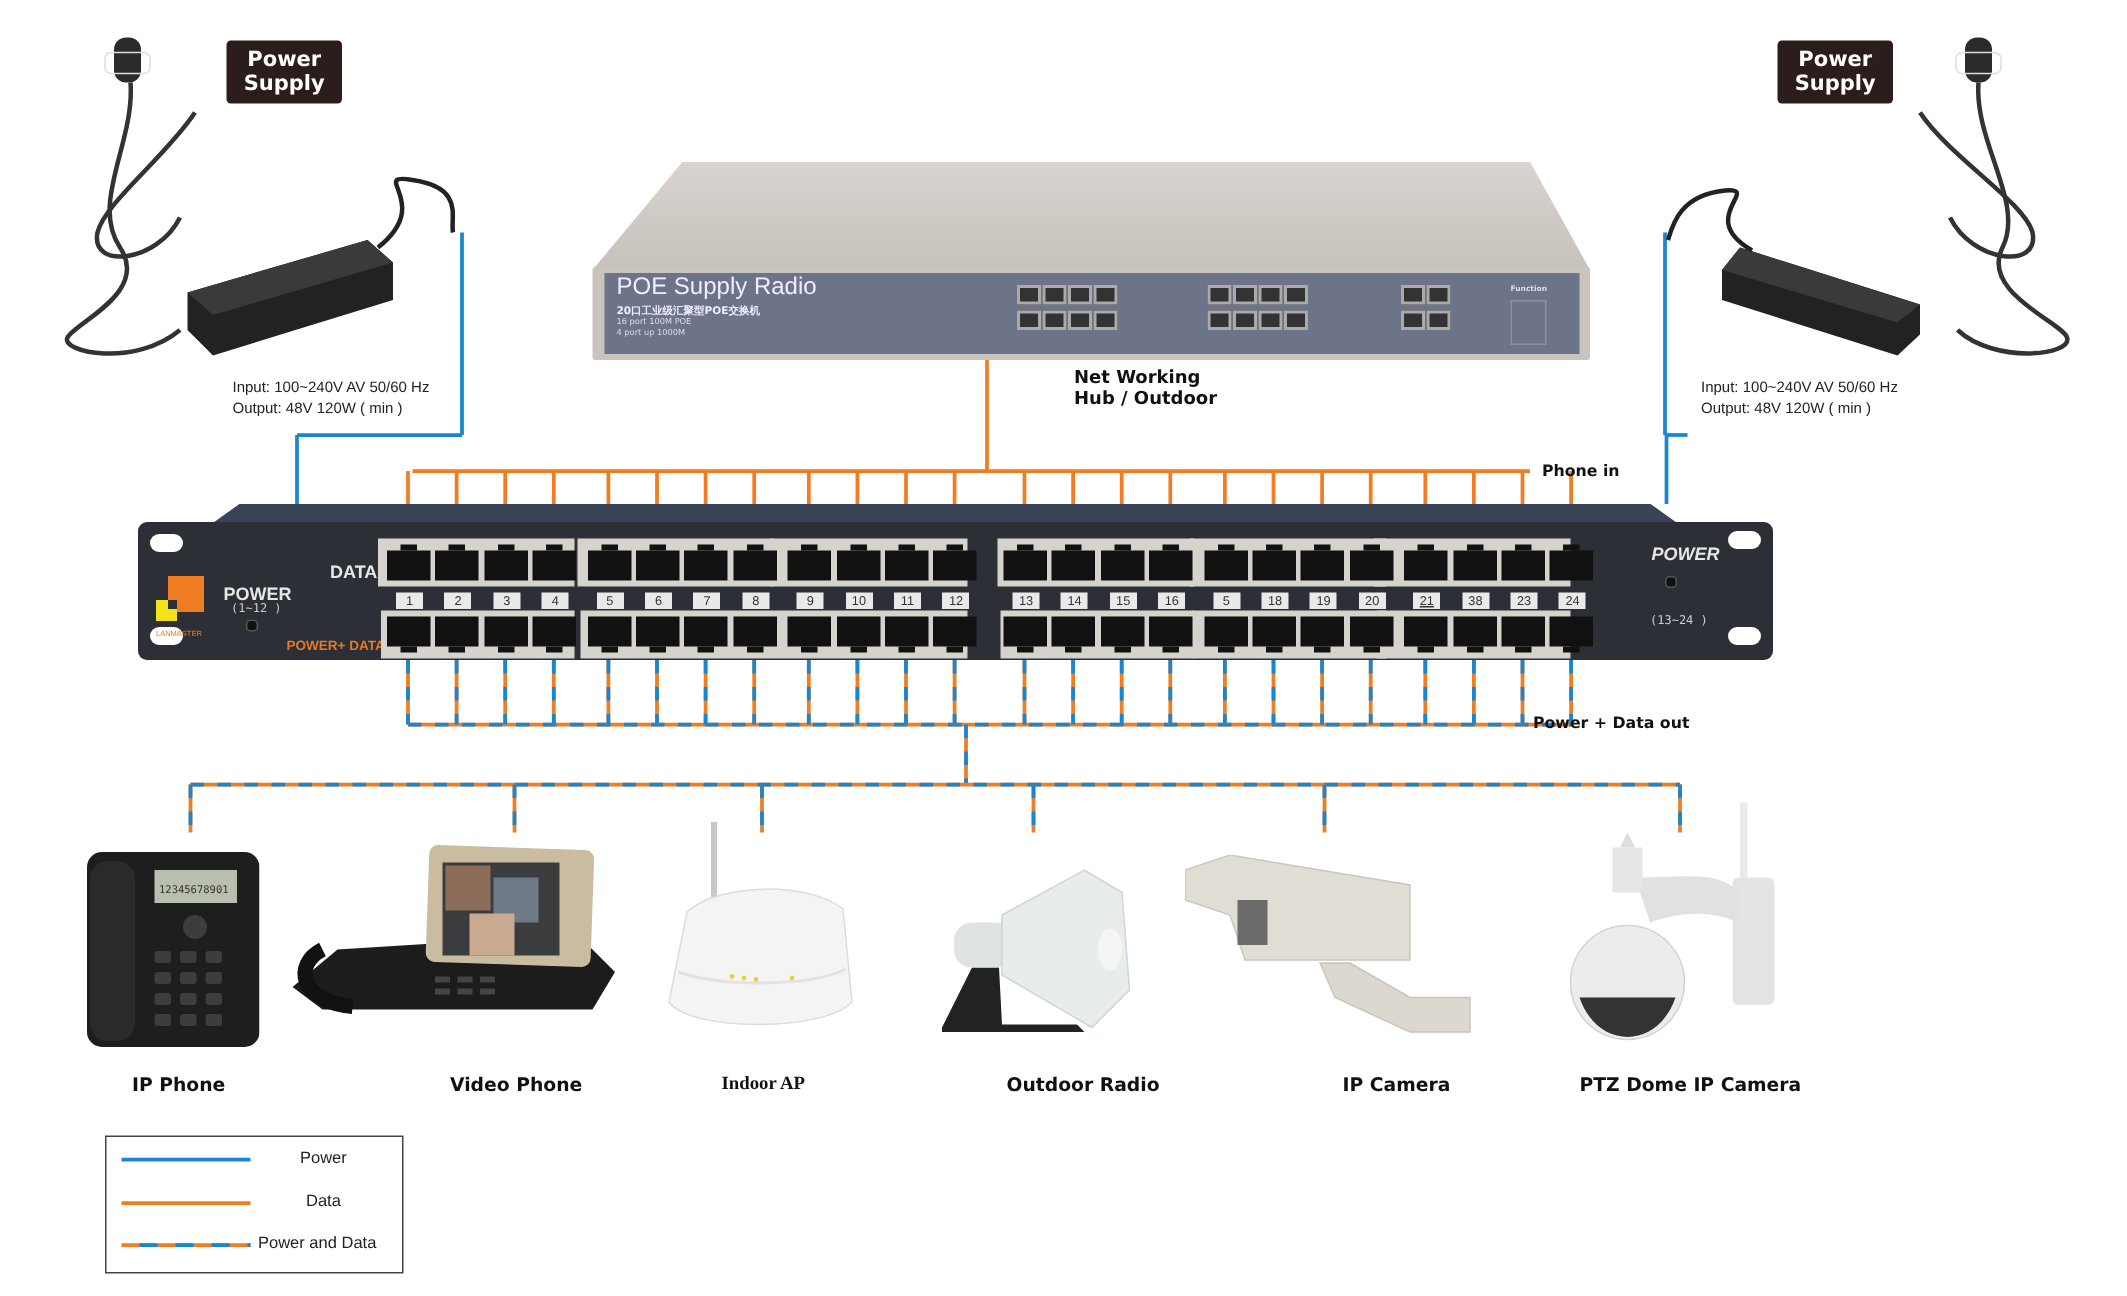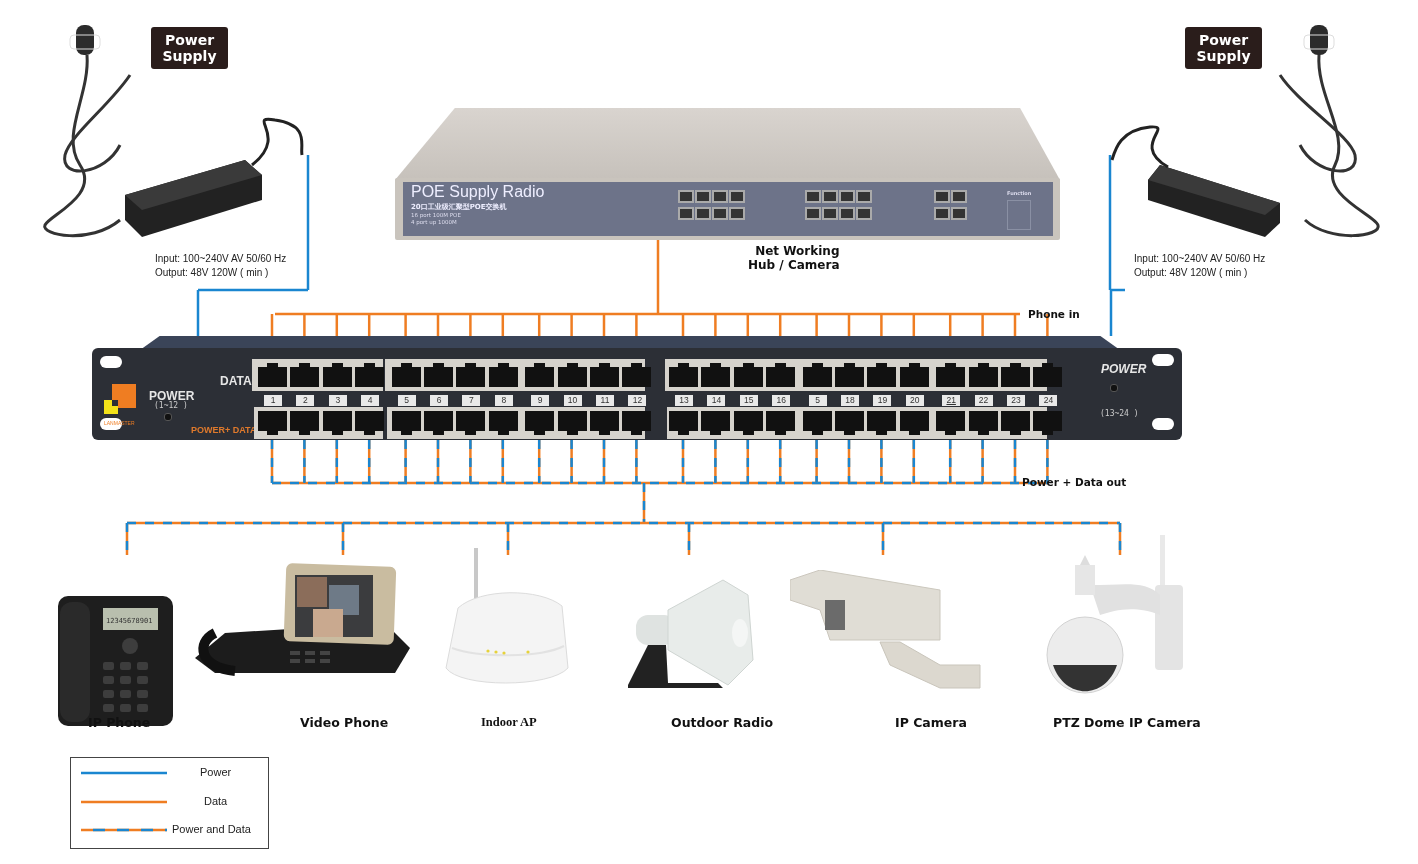--- a/index.html
+++ b/index.html
@@ -211,23 +211,23 @@
       <div class="sw-port" style="left: 453px; top: 8px;"></div>
       <div class="sw-port" style="left: 402px; top: 25px;"></div>
       <div class="sw-port" style="left: 419px; top: 25px;"></div>
       <div class="sw-port" style="left: 436px; top: 25px;"></div>
       <div class="sw-port" style="left: 453px; top: 25px;"></div>
       <div class="sw-port" style="left: 531px; top: 8px;"></div>
       <div class="sw-port" style="left: 548px; top: 8px;"></div>
       <div class="sw-port" style="left: 531px; top: 25px;"></div>
       <div class="sw-port" style="left: 548px; top: 25px;"></div>
     </div>
-  <div class="lbl-bold" style="left:748px;top:244px;line-height:14px;text-align:right;">
+  <div class="lbl-bold" style="left:716px;top:244px;line-height:14px;">
     <div>Net Working</div>
-    <div>Hub / Camera</div>
+    <div>Hub / Outdoor</div>
   </div>
 </div>
 
 <div>
   <div class="panel-top"></div>
   <div class="panel-body"></div>
   <div class="ear-hole" style="left:100px;top:356px;"></div>
   <div class="ear-hole" style="left:100px;top:418px;"></div>
   <div class="ear-hole" style="left:1152px;top:354px;"></div>
   <div class="ear-hole" style="left:1152px;top:418px;"></div>
@@ -321,34 +321,34 @@
       <div class="rj down" style="left: 867.4px; top: 411px;"></div>
       <div class="pnum" style="left: 873.4px; top: 395px;">19</div>
       <div class="rj" style="left: 899.8px; top: 367px;"></div>
       <div class="rj down" style="left: 899.8px; top: 411px;"></div>
       <div class="pnum" style="left: 905.8px; top: 395px;">20</div>
       <div class="rj" style="left: 936.2px; top: 367px;"></div>
       <div class="rj down" style="left: 936.2px; top: 411px;"></div>
       <div class="pnum" style="left: 942.2px; top: 395px; text-decoration: underline;">21</div>
       <div class="rj" style="left: 968.6px; top: 367px;"></div>
       <div class="rj down" style="left: 968.6px; top: 411px;"></div>
-      <div class="pnum" style="left: 974.6px; top: 395px;">22</div>
+      <div class="pnum" style="left: 974.6px; top: 395px;">38</div>
       <div class="rj" style="left: 1001px; top: 367px;"></div>
       <div class="rj down" style="left: 1001px; top: 411px;"></div>
       <div class="pnum" style="left: 1007px; top: 395px;">23</div>
       <div class="rj" style="left: 1033.4px; top: 367px;"></div>
       <div class="rj down" style="left: 1033.4px; top: 411px;"></div>
       <div class="pnum" style="left: 1039.4px; top: 395px;">24</div>
     </div>
 </div>
 
 <div class="lbl-bold" style="left:1028px;top:308px;font-size:10.5px;">Phone in</div>
 <div class="lbl-bold" style="left:1022px;top:476px;font-size:10.5px;">Power + Data out</div>
 
-<div class="device" style="left:58px;top:568px;width:115px;height:132px;margin-top:28px;">
+<div class="device" style="left:58px;top:568px;width:115px;height:132px;">
   <svg width="115" height="132">
     <rect x="0" y="0" width="115" height="130" rx="10" fill="#1e1e1e"></rect>
     <rect x="2" y="6" width="30" height="120" rx="12" fill="#2a2a2a"></rect>
     <rect x="45" y="12" width="55" height="22" fill="#b9bfae"></rect>
     <text x="48" y="27" font-size="7" fill="#333" font-family="DejaVu Sans Mono, monospace">12345678901</text>
     <g fill="#3d3d3d">
       <rect x="45" y="66" width="11" height="8" rx="2"></rect>
         <rect x="62" y="66" width="11" height="8" rx="2"></rect>
         <rect x="79" y="66" width="11" height="8" rx="2"></rect>
       <rect x="45" y="80" width="11" height="8" rx="2"></rect>

